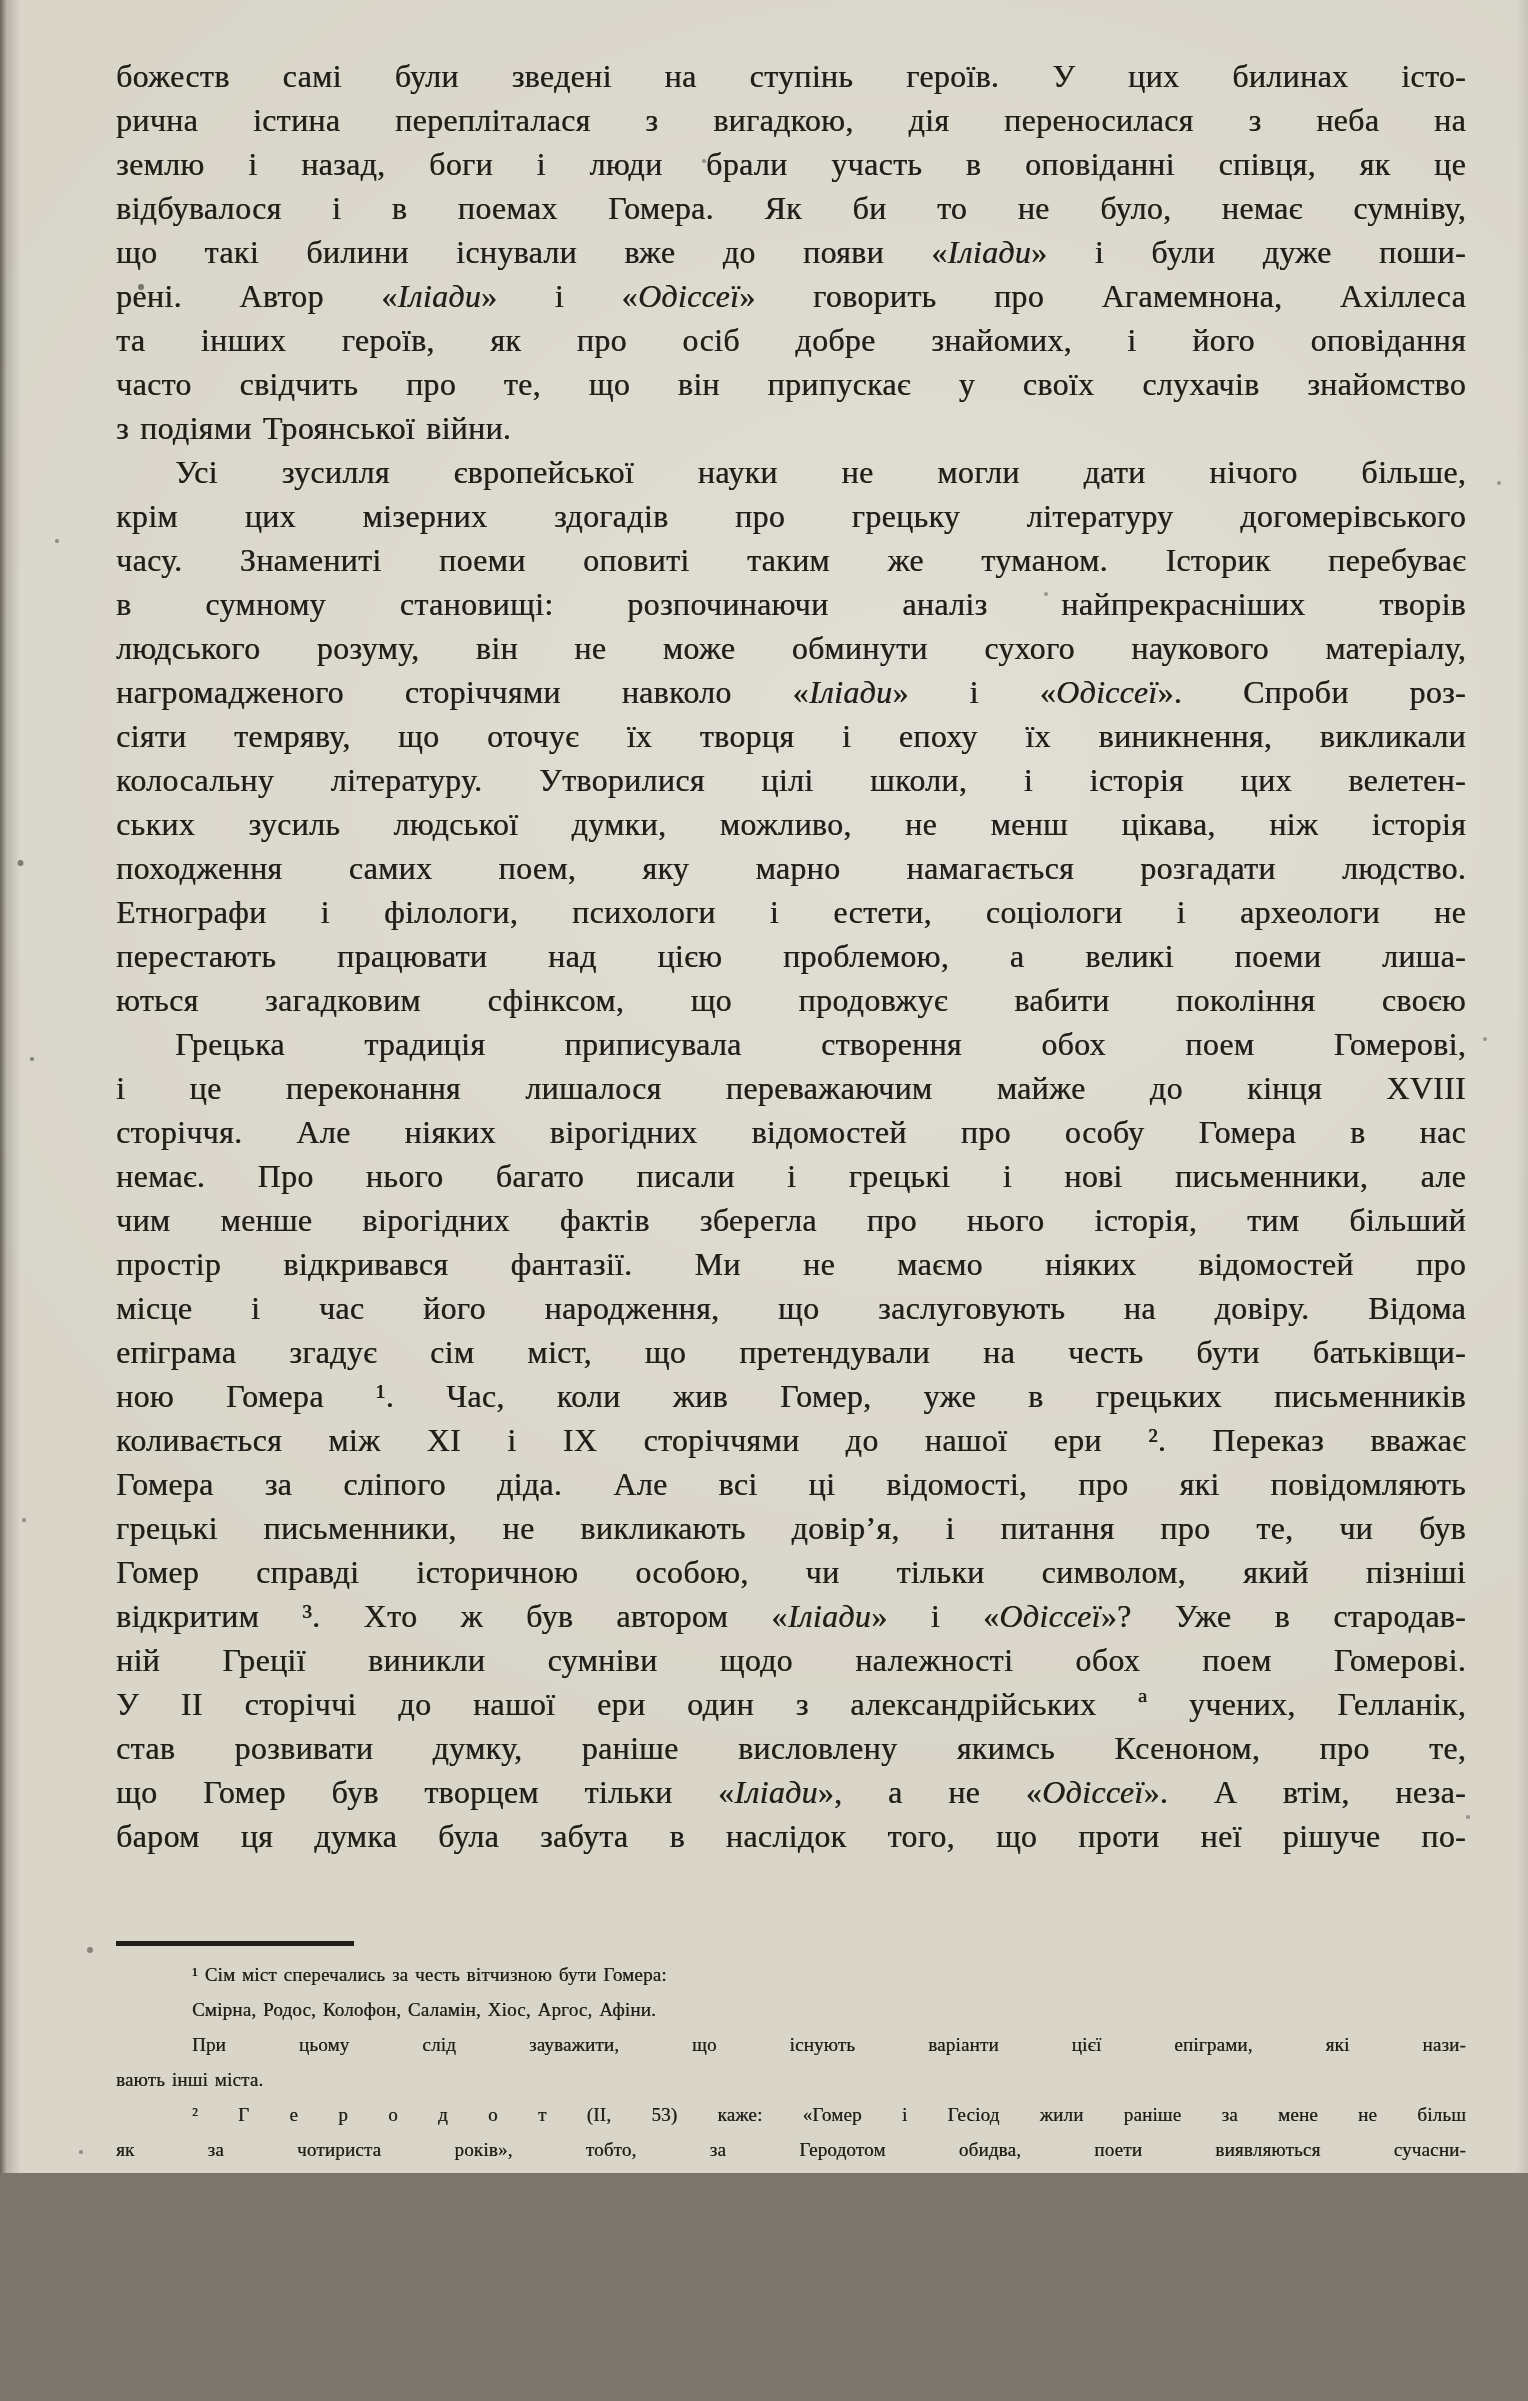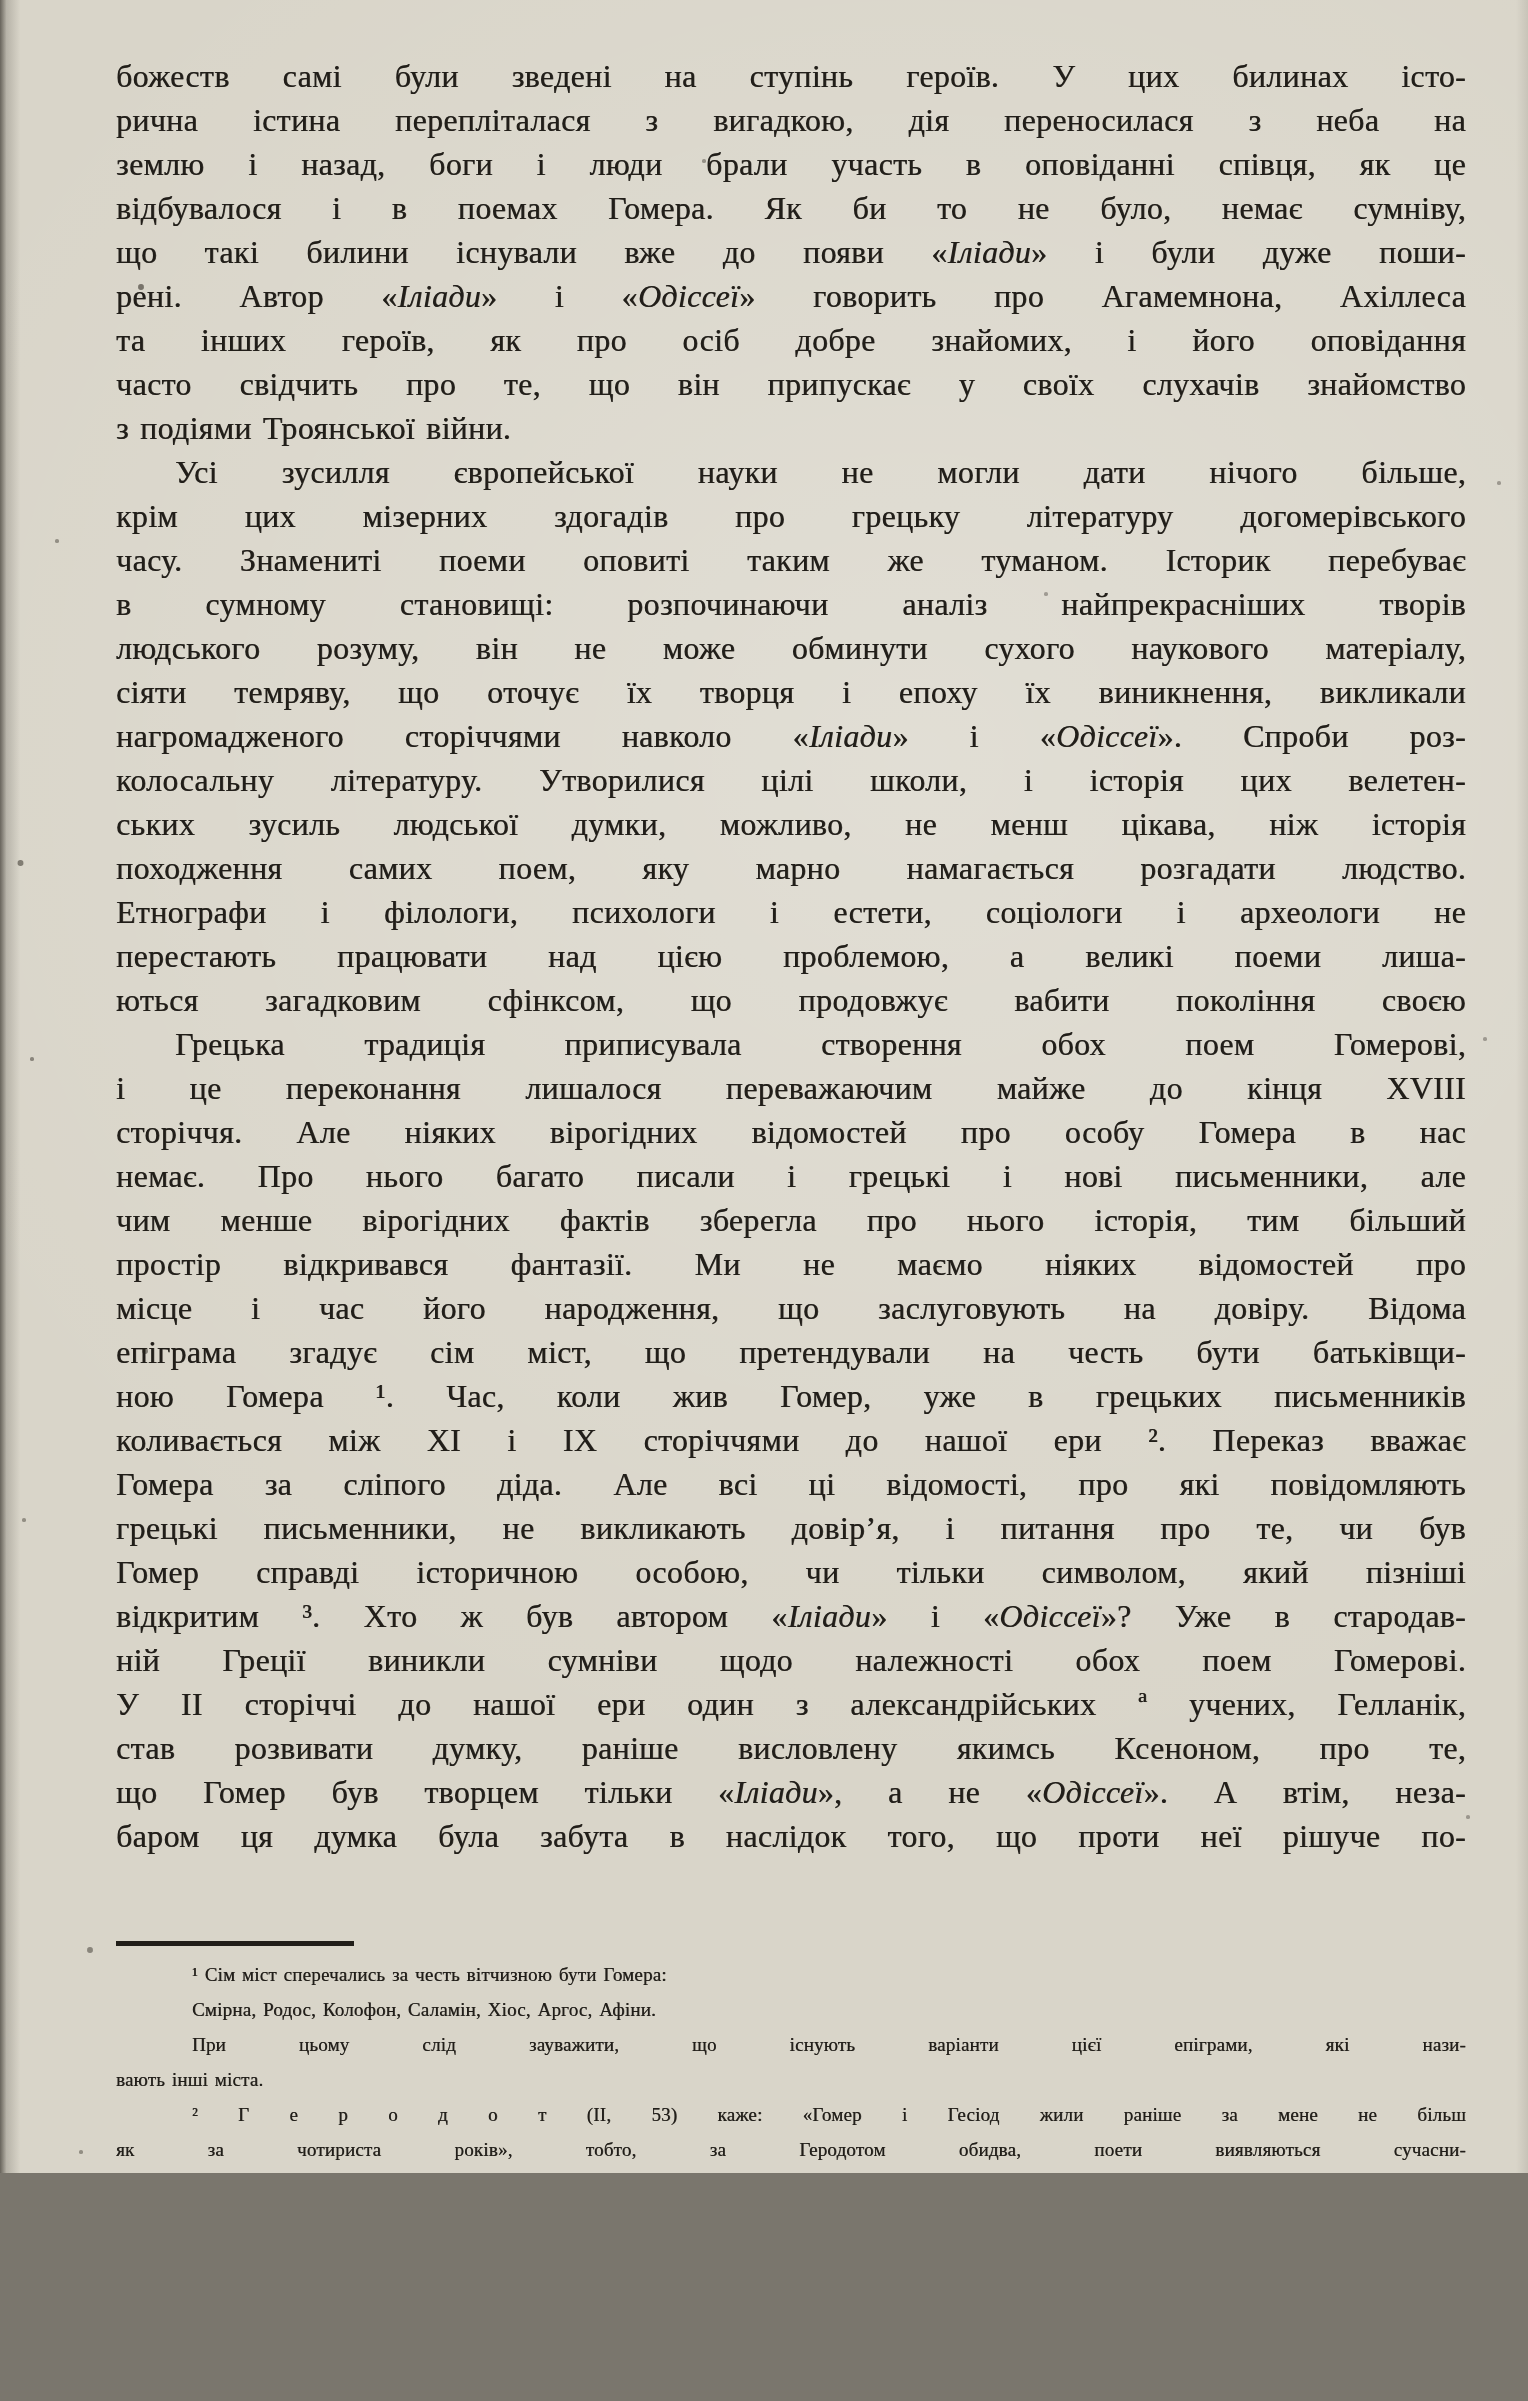--- a/index.html
+++ b/index.html
@@ -79,22 +79,22 @@
         <div class="line j"><span>та інших героїв, як про осіб добре знайомих, і його оповідання</span></div>
         <div class="line j"><span>часто свідчить про те, що він припускає у своїх слухачів знайомство</span></div>
         <div class="line"><span>з подіями Троянської війни.</span></div>
       </div>
       <div class="para">
         <div class="line ind j"><span>Усі зусилля європейської науки не могли дати нічого більше,</span></div>
         <div class="line j"><span>крім цих мізерних здогадів про грецьку літературу догомерівського</span></div>
         <div class="line j"><span>часу. Знамениті поеми оповиті таким же туманом. Історик перебуває</span></div>
         <div class="line j"><span>в сумному становищі: розпочинаючи аналіз найпрекрасніших творів</span></div>
         <div class="line j"><span>людського розуму, він не може обминути сухого наукового матеріалу,</span></div>
+        <div class="line j"><span>нагромадженого сторіччями навколо «</span><span class="it">Іліади</span><span>» і «</span><span class="it">Одіссеї</span><span>». Спроби роз-</span></div>
         <div class="line j"><span>сіяти темряву, що оточує їх творця і епоху їх виникнення, викликали</span></div>
-        <div class="line j"><span>нагромадженого сторіччями навколо «</span><span class="it">Іліади</span><span>» і «</span><span class="it">Одіссеї</span><span>». Спроби роз-</span></div>
         <div class="line j"><span>колосальну літературу. Утворилися цілі школи, і історія цих велетен-</span></div>
         <div class="line j"><span>ських зусиль людської думки, можливо, не менш цікава, ніж історія</span></div>
         <div class="line j"><span>походження самих поем, яку марно намагається розгадати людство.</span></div>
         <div class="line j"><span>Етнографи і філологи, психологи і естети, соціологи і археологи не</span></div>
         <div class="line j"><span>перестають працювати над цією проблемою, а великі поеми лиша-</span></div>
         <div class="line j"><span>ються загадковим сфінксом, що продовжує вабити покоління своєю</span></div>
       </div>
       <div class="para">
         <div class="line ind j"><span>Грецька традиція приписувала створення обох поем Гомерові,</span></div>
         <div class="line j"><span>і це переконання лишалося переважаючим майже до кінця XVIII</span></div>

